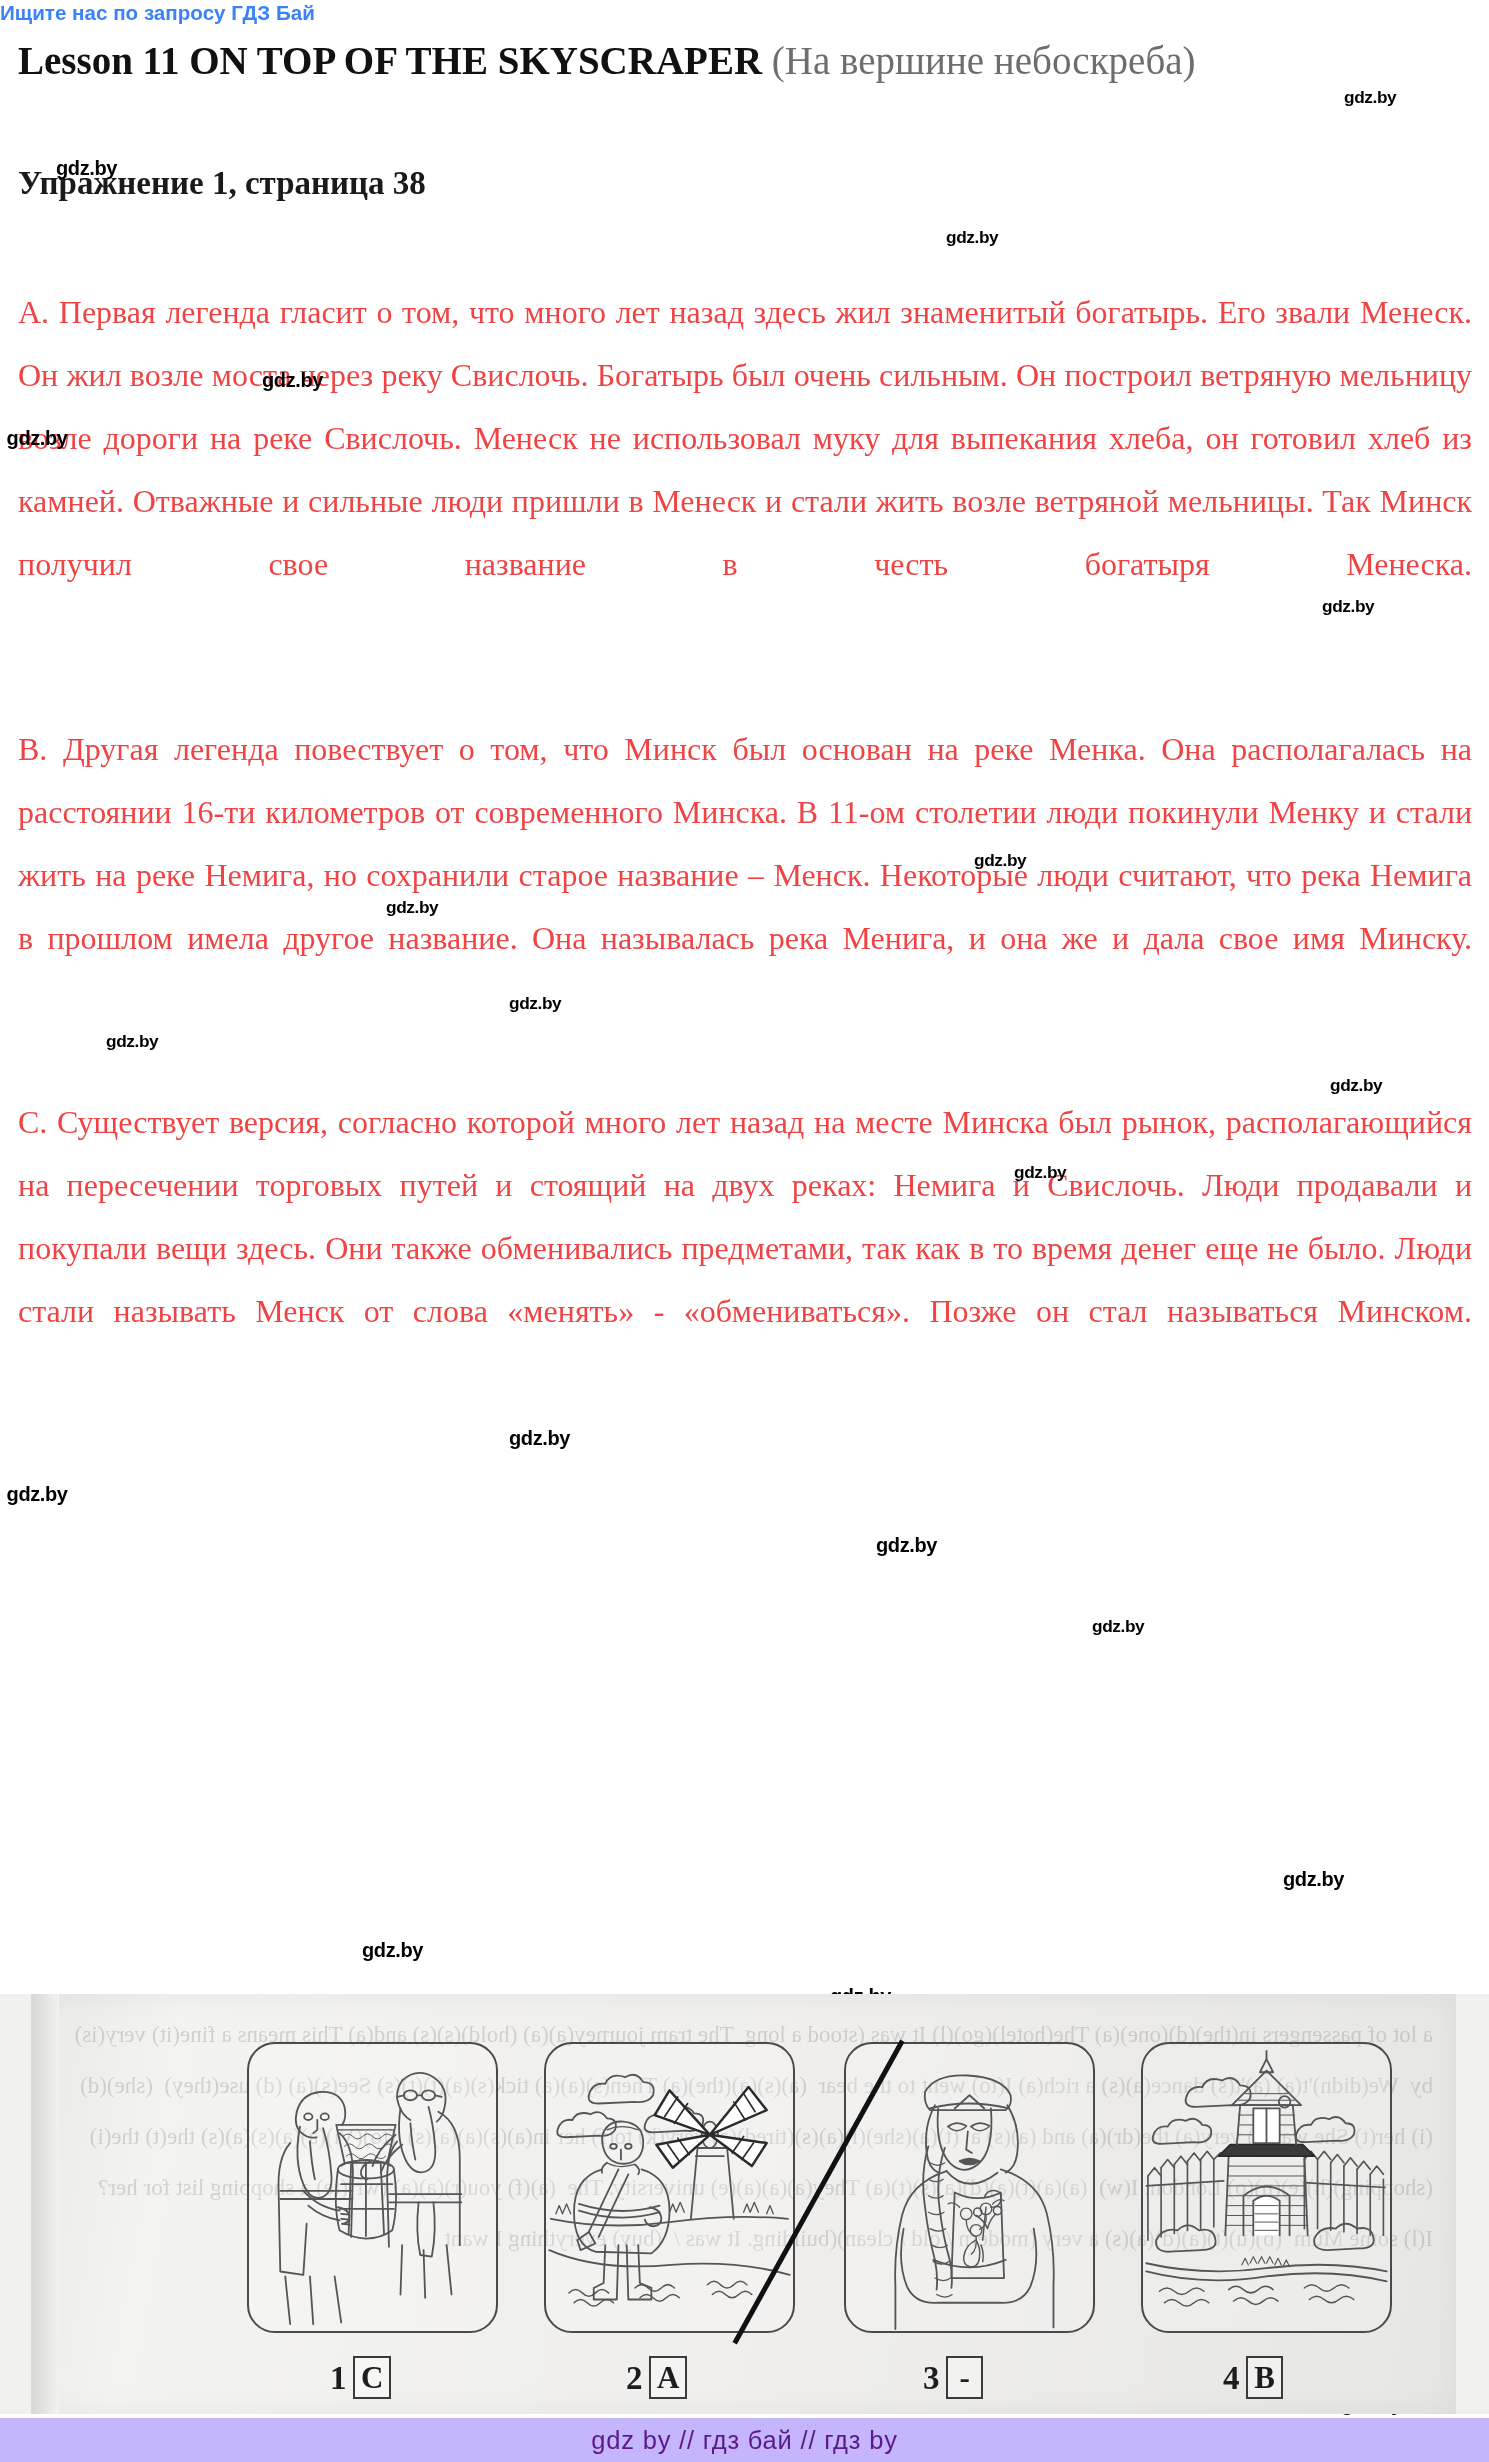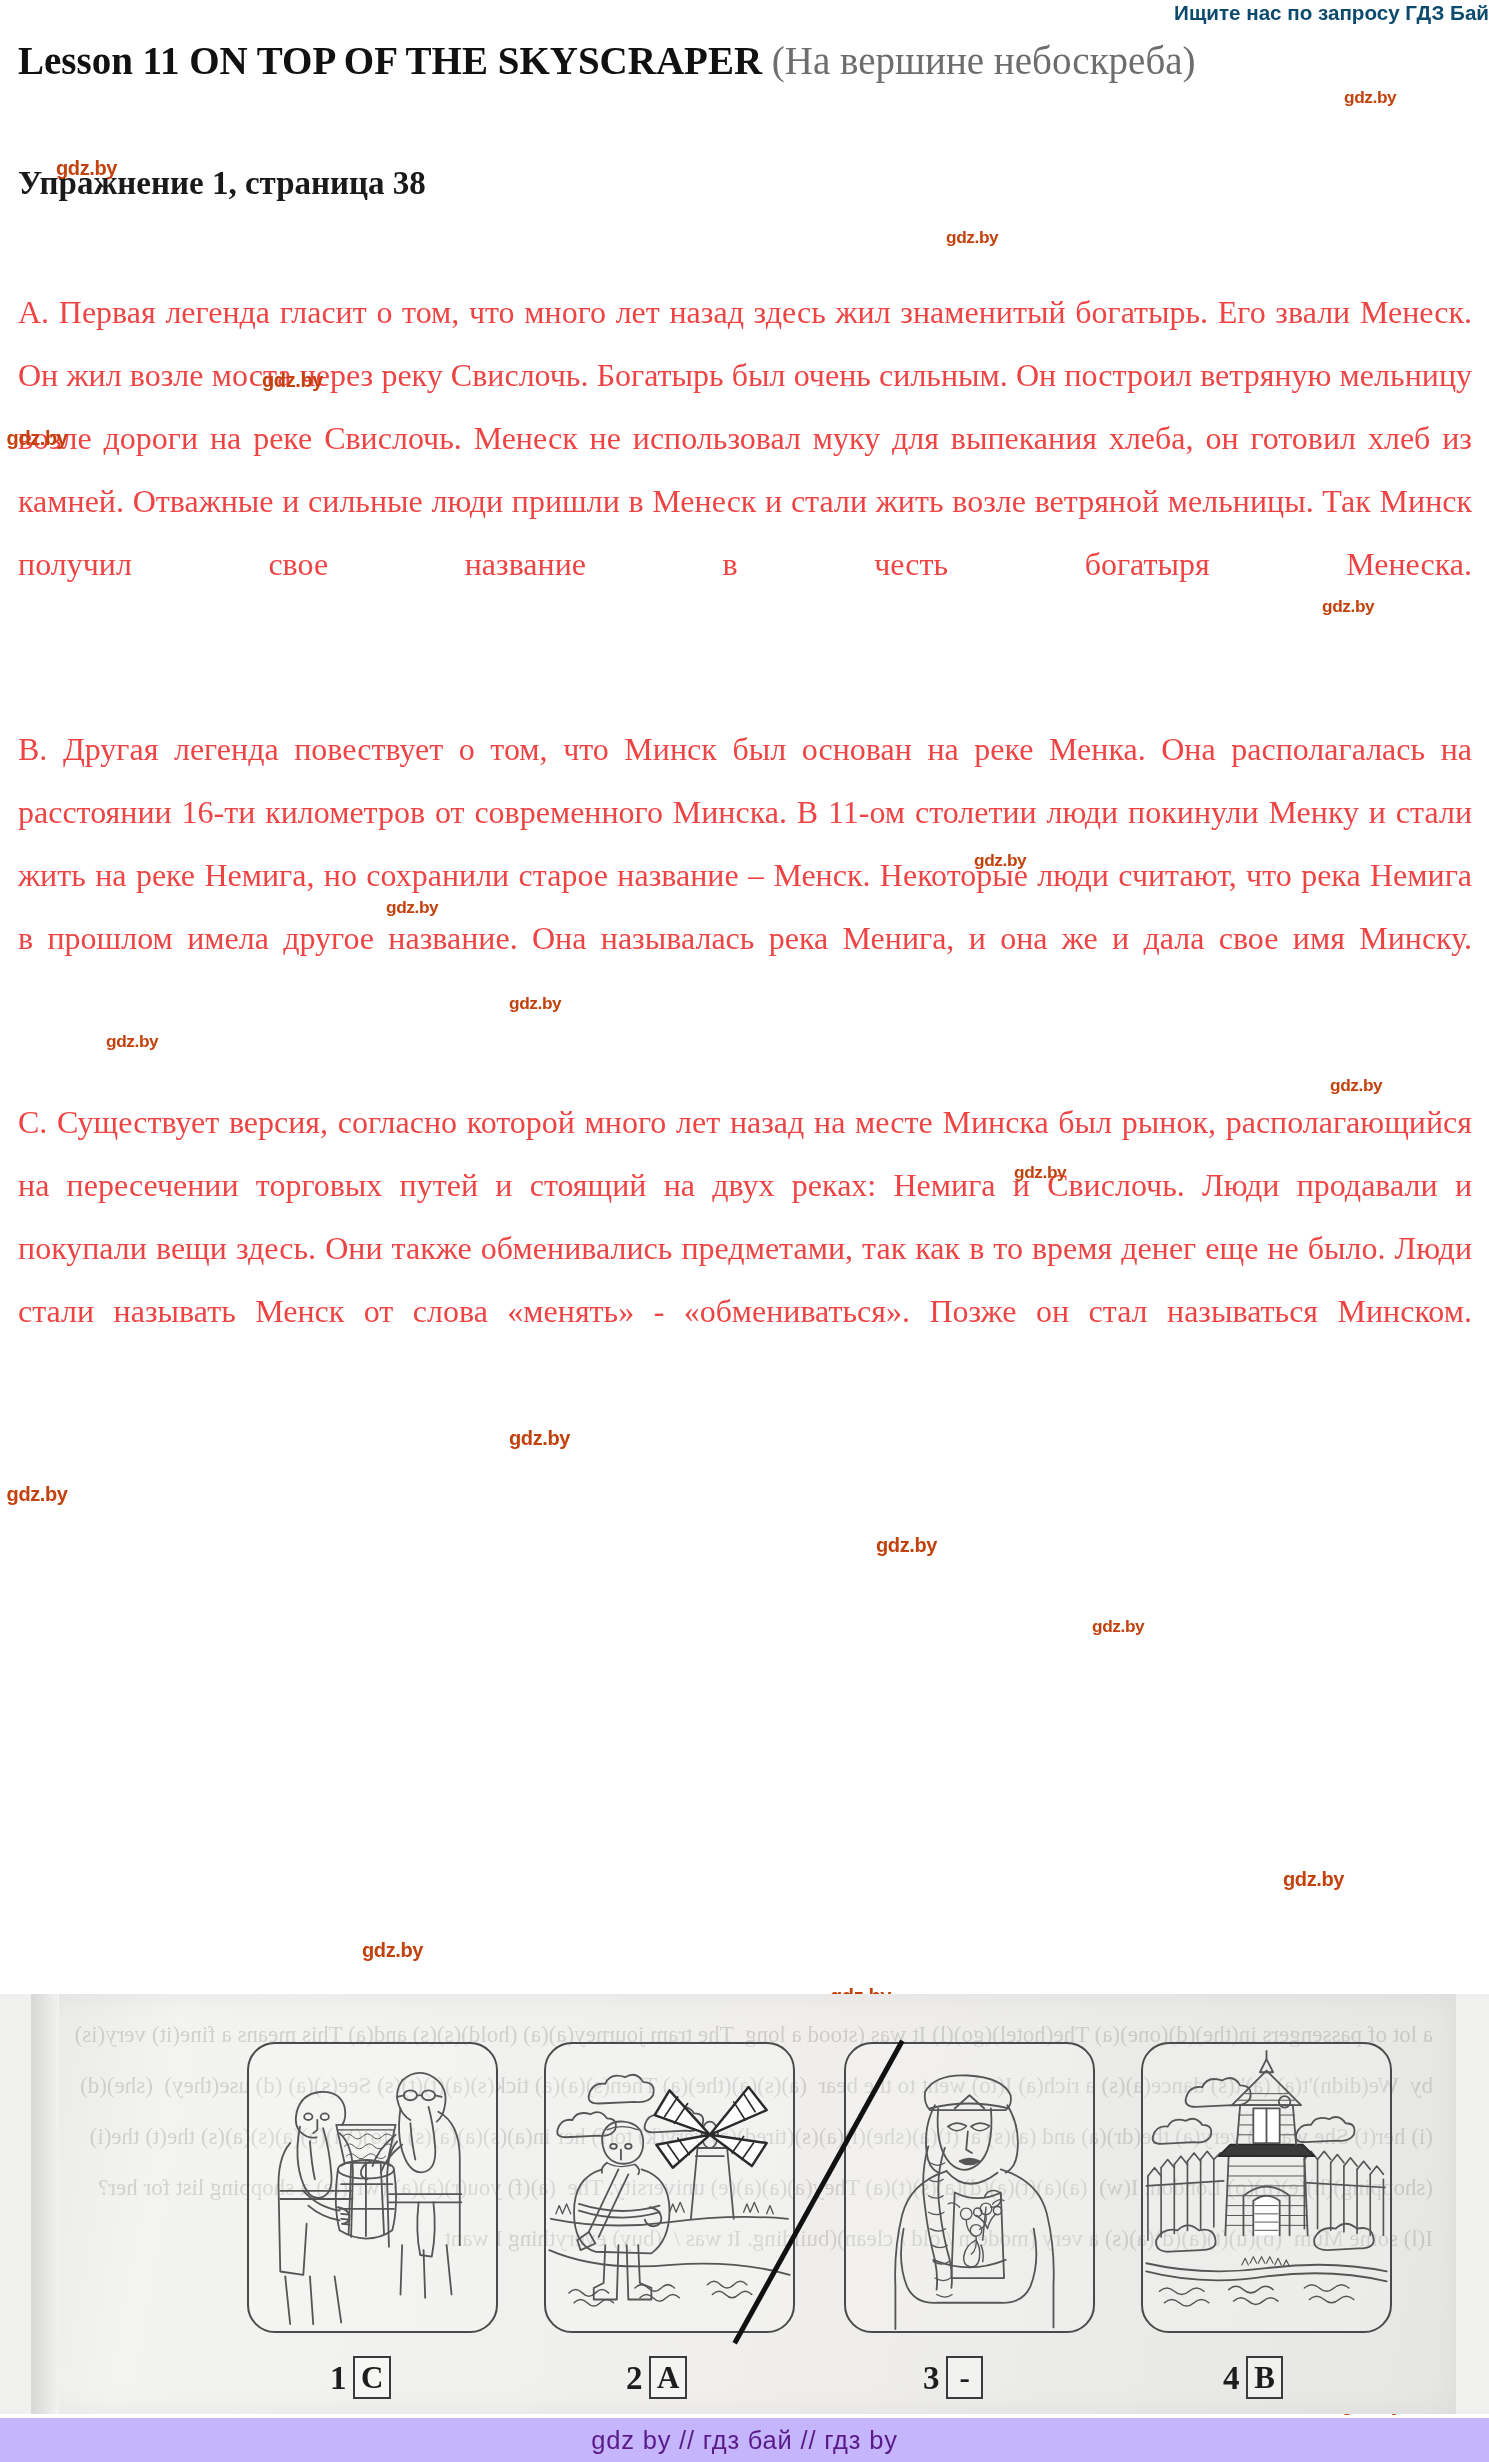--- a/index.html
+++ b/index.html
@@ -13,25 +13,25 @@
     position: relative;
     overflow: hidden;
     font-family: "Liberation Serif", serif;
   }
 
   
   .promo-bar {
     position: absolute;
     top: 0; left: 0; right: 0;
     height: 25px;
-    text-align: right;
+    text-align: left;
     font-family: "Liberation Sans", sans-serif;
     font-size: 20.6px;
     font-weight: 700;
-    color: #0c4a6e;
+    color: #3b82f6;
     line-height: 25px;
     letter-spacing: 0px;
   }
 
   
   .page {
     position: absolute;
     top: 25px;
     left: 0;
     width: 1489px;
@@ -93,21 +93,21 @@
   .gap-a { height: 64px; }
   .gap-b { height: 59px; }
   .gap-c { height: 58px; }
 
   
   .wm {
     position: absolute;
     font-family: "Liberation Sans", sans-serif;
     font-size: 20px;
     font-weight: 600;
-    color: #c2410c;
+    color: #000000;
     white-space: nowrap;
     letter-spacing: -0.4px;
   }
   .wm.sm { font-size: 17.3px; }
 
   
   .illus {
     position: absolute;
     left: 0;
     top: 1994px;

